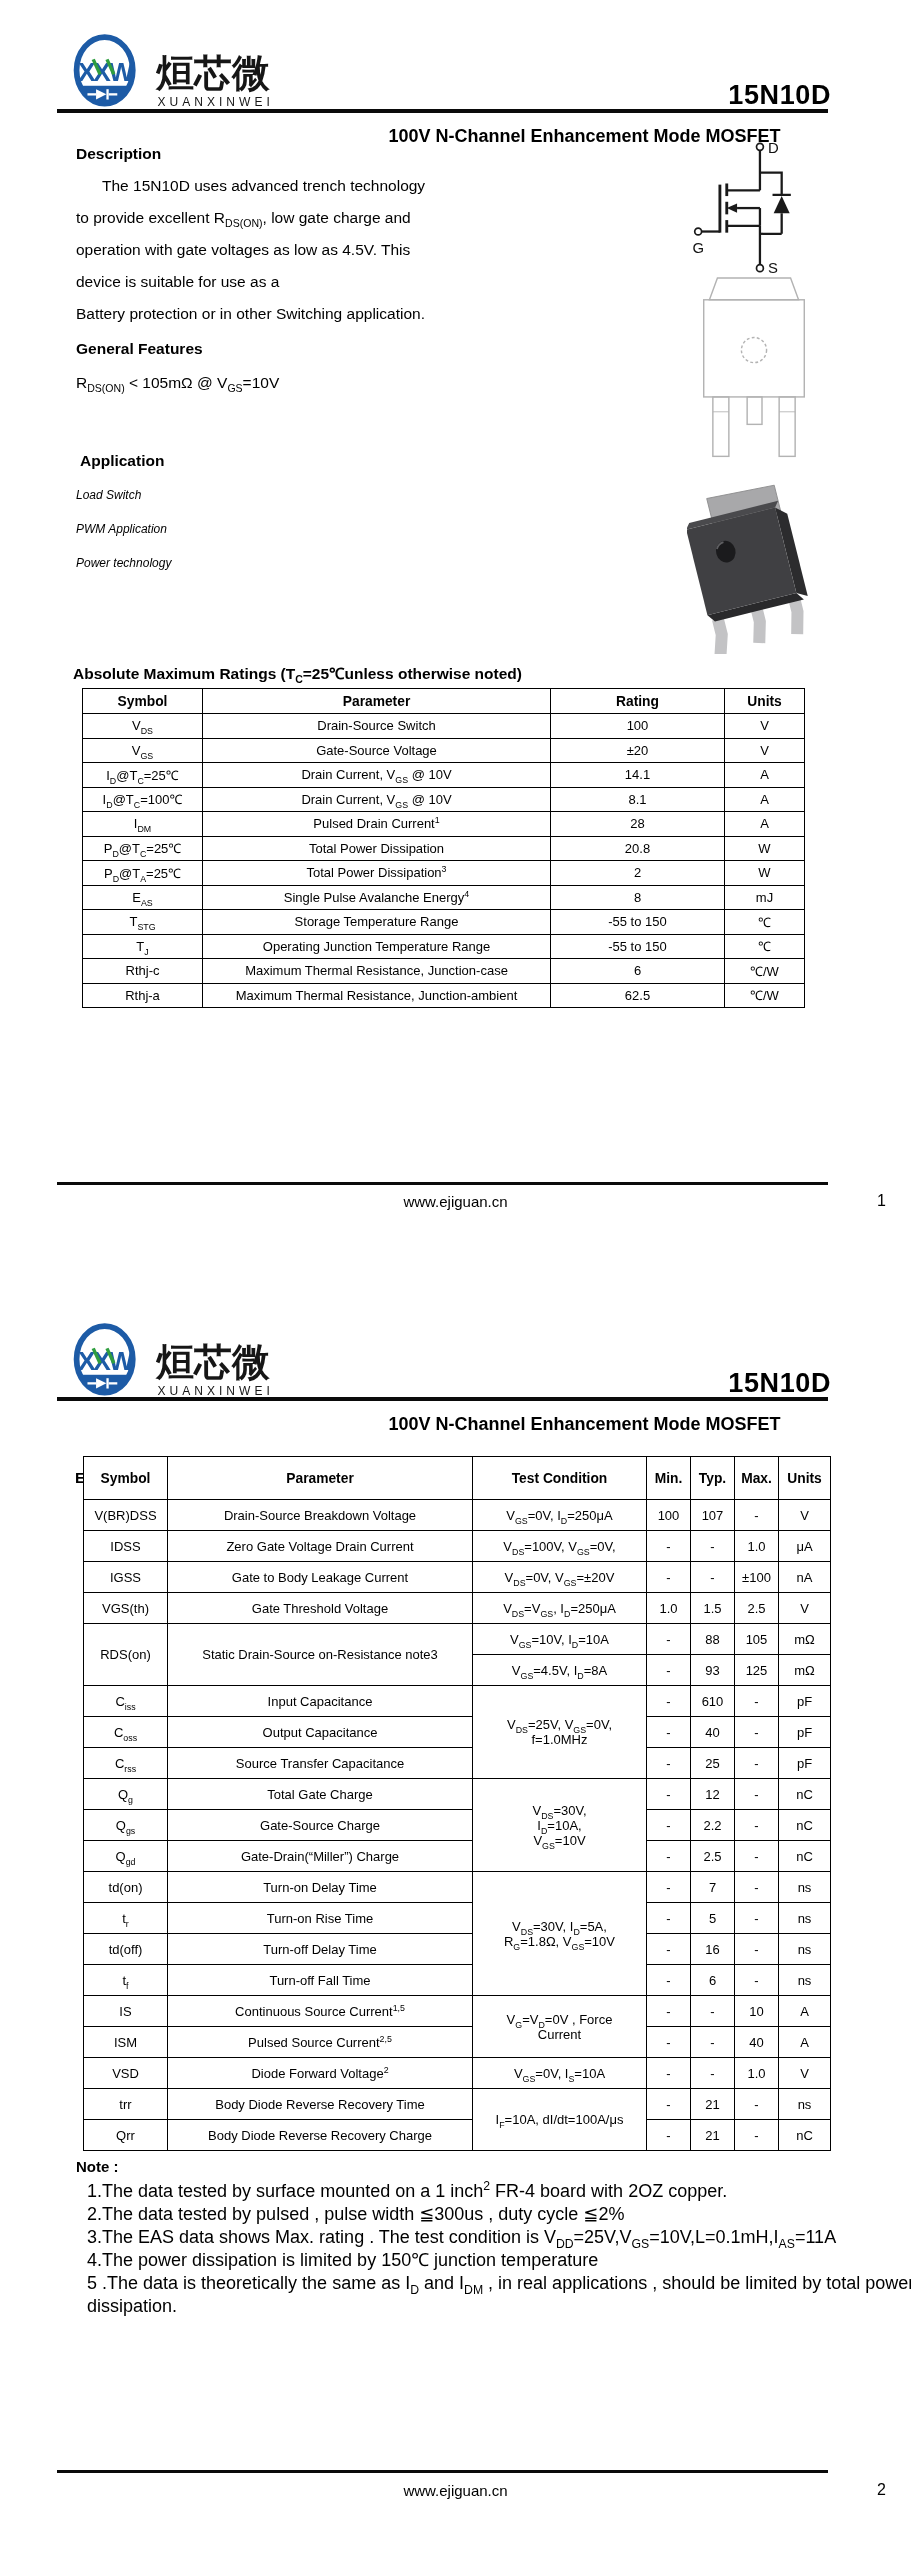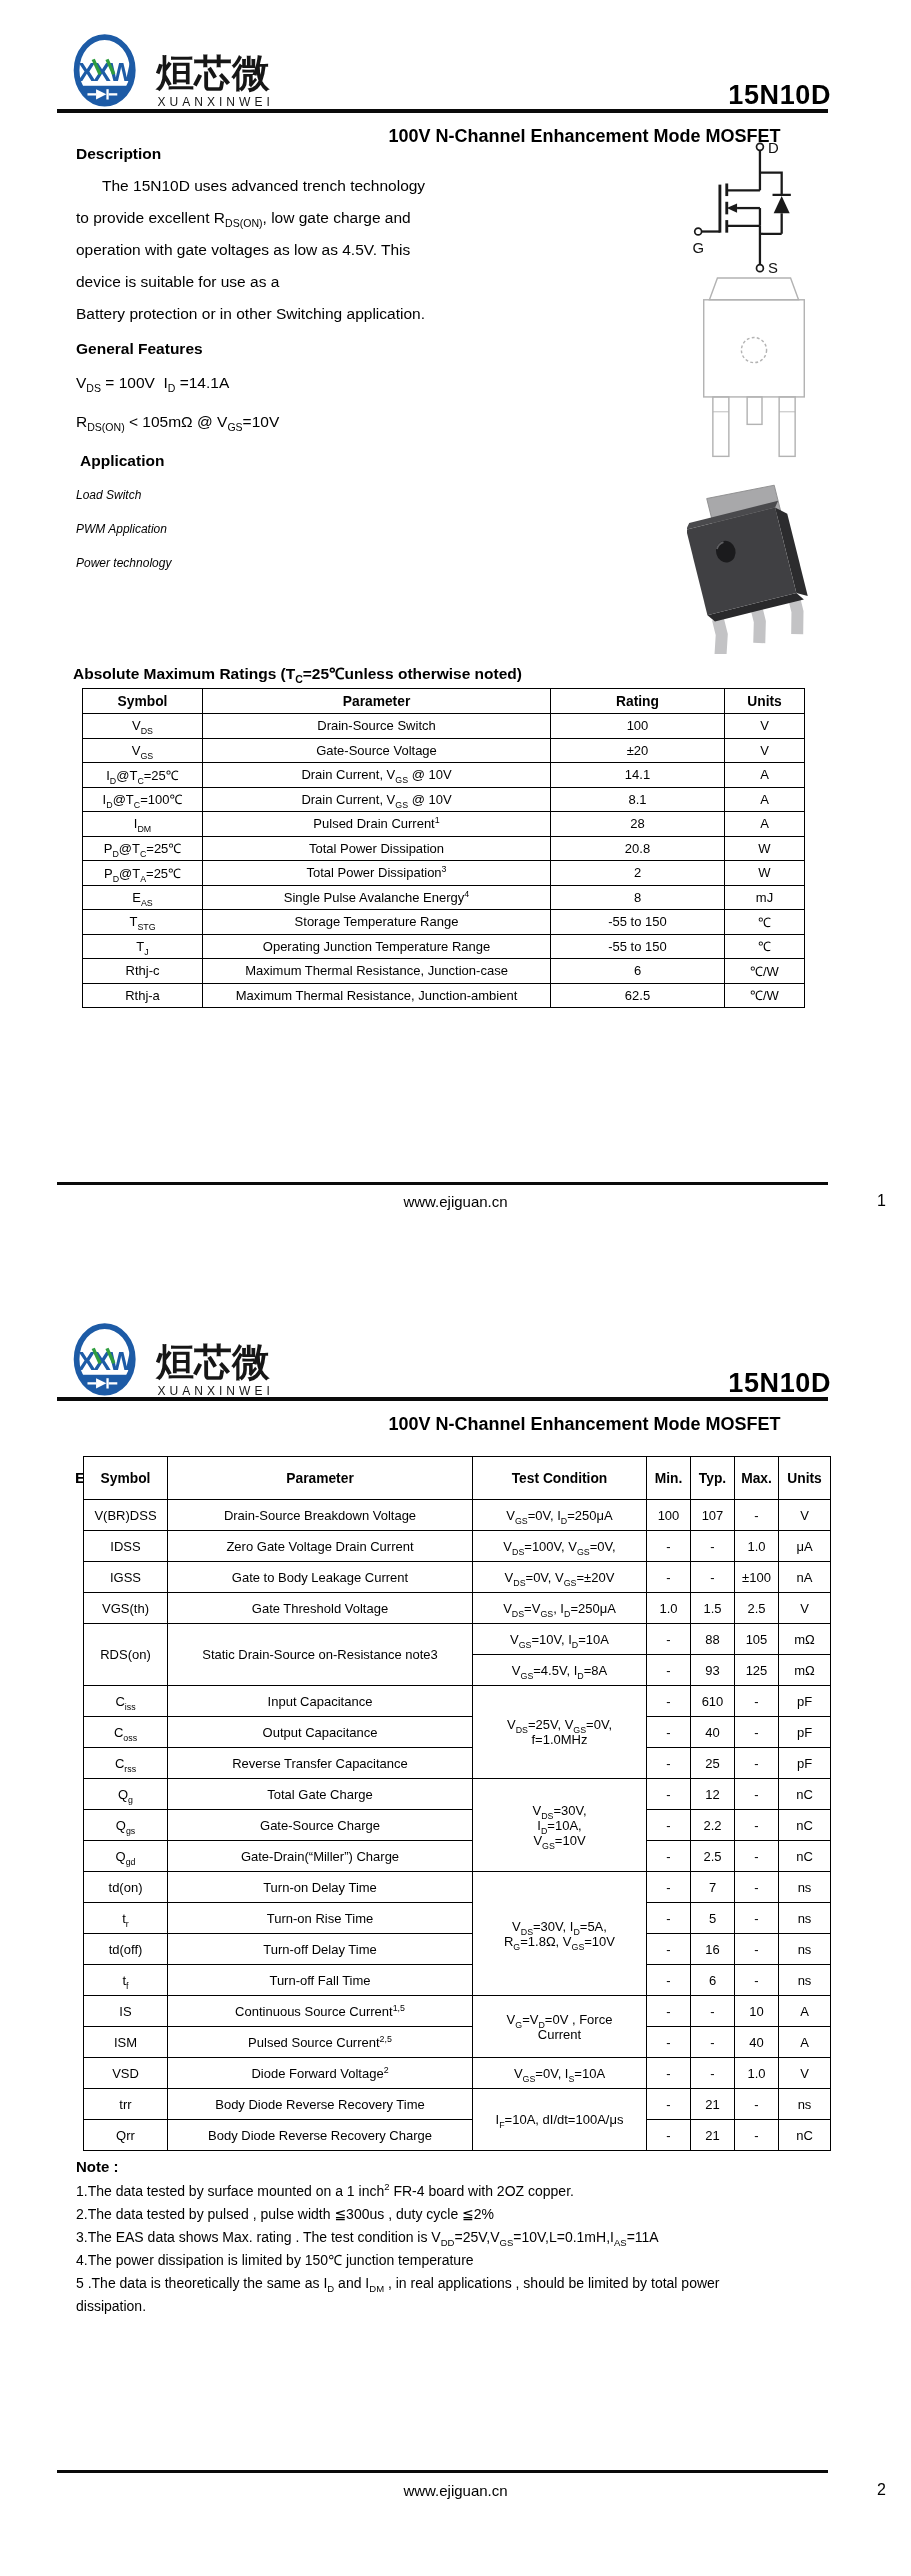--- a/index.html
+++ b/index.html
@@ -7,21 +7,21 @@
        font-family:"Liberation Sans",sans-serif;color:#000;overflow:hidden;border-radius:22px;}
   .abs{position:absolute;}
   .rule{position:absolute;background:#0a0a0a;}
   .part-number{font-size:27px;font-weight:bold;letter-spacing:0.6px;text-align:right;width:241px;}
   .subtitle{font-size:18px;font-weight:bold;text-align:center;width:493px;}
   .sec-h{font-size:15.5px;font-weight:bold;}
   .desc-list .desc-line{font-size:15.5px;height:32px;line-height:32px;white-space:nowrap;}
   .desc-list .desc-line:first-child{text-indent:26px;}
   .gf-list .gf-line{font-size:15.5px;height:39px;line-height:39px;white-space:nowrap;}
   .app-list .app-item{font-size:12px;height:34px;line-height:34px;white-space:nowrap;font-style:italic;}
-  .note-list .note-line{font-size:14px;height:23px;line-height:23px;white-space:nowrap;}
+  .note-list .note-line{font-size:18px;height:23px;line-height:23px;white-space:nowrap;margin-left:11px;}
   .table-title{font-size:15.5px;font-weight:bold;white-space:nowrap;}
   table{border-collapse:collapse;table-layout:fixed;background:#fff;}
   #abs-table{position:absolute;left:82px;top:688px;width:722px;border:1.7px solid #000;}
   #abs-table th,#abs-table td{border:1.1px solid #000;text-align:center;vertical-align:middle;
       padding:0 2.3px;overflow:hidden;}
   #abs-table th{height:24px;font-size:13.8px;}
   #abs-table td{height:23.5px;font-size:13px;}
   #elec-table{position:absolute;left:83px;top:1456px;width:746px;border:1.7px solid #000;}
   #elec-table th,#elec-table td{border:1.1px solid #000;text-align:center;vertical-align:middle;
       padding:0 1.7px;overflow:hidden;}
@@ -68,21 +68,20 @@
     <div class="abs desc-list" style="left:76px;top:170px;width:425px;">
         <div class="desc-line">The 15N10D uses advanced trench technology</div>
         <div class="desc-line">to provide excellent R<sub>DS(ON)</sub>, low gate charge and</div>
         <div class="desc-line">operation with gate voltages as low as 4.5V. This</div>
         <div class="desc-line">device is suitable for use as a</div>
         <div class="desc-line">Battery protection or in other Switching application.</div>
       </div>
 
     <div class="abs sec-h" style="left:76px;top:340px;">General Features</div>
     <div class="abs gf-list" style="left:76px;top:363px;width:425px;">
-        <div class="gf-line">V<sub>DS</sub> = 100V&nbsp; I<sub>D</sub> =14.1A</div>
         <div class="gf-line">R<sub>DS(ON)</sub> &lt; 105mΩ @ V<sub>GS</sub>=10V</div>
       </div>
 
     <div class="abs sec-h" style="left:80px;top:452px;">Application</div>
     <div class="abs app-list" style="left:76px;top:478px;width:425px;">
         <div class="app-item">Load Switch</div>
         <div class="app-item">PWM Application</div>
         <div class="app-item">Power technology</div>
       </div>
 
@@ -355,21 +354,21 @@
           <tr>
             <td>C<sub>oss</sub></td>
             <td>Output Capacitance</td>
             <td>-</td>
             <td>40</td>
             <td>-</td>
             <td>pF</td>
           </tr>
           <tr>
             <td>C<sub>rss</sub></td>
-            <td>Reverse Transfer Capacitance</td>
+            <td>Source Transfer Capacitance</td>
             <td>-</td>
             <td>25</td>
             <td>-</td>
             <td>pF</td>
           </tr>
           <tr>
             <td>Q<sub>g</sub></td>
             <td>Total Gate Charge</td>
             <td rowspan="3">V<sub>DS</sub>=30V,<br>I<sub>D</sub>=10A,<br>V<sub>GS</sub>=10V</td>
             <td>-</td>

